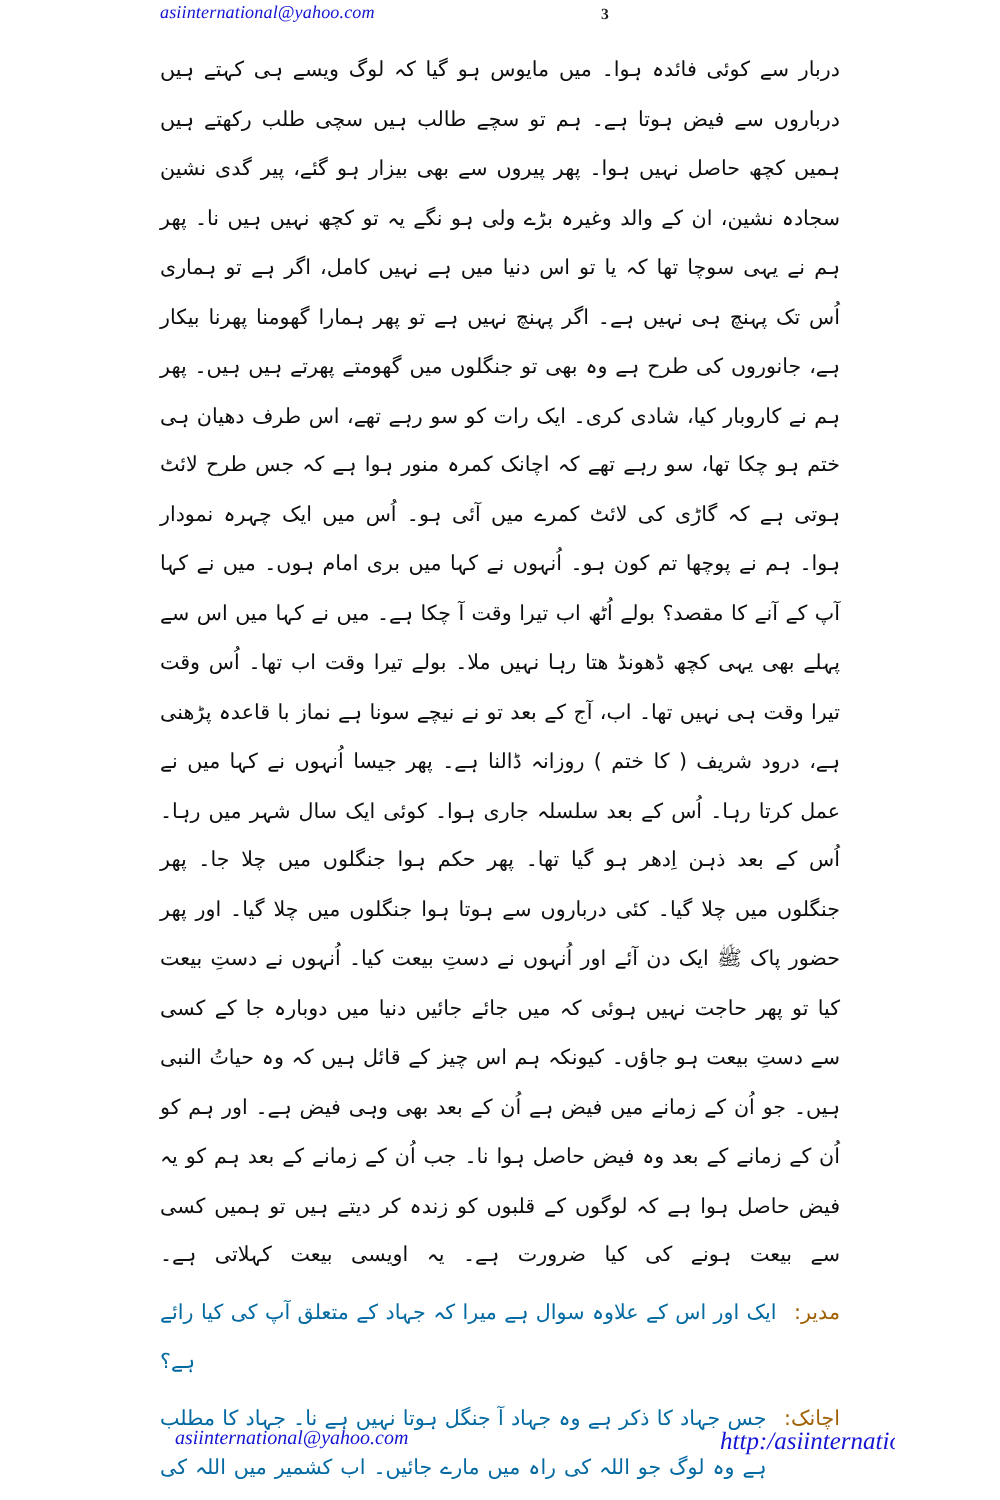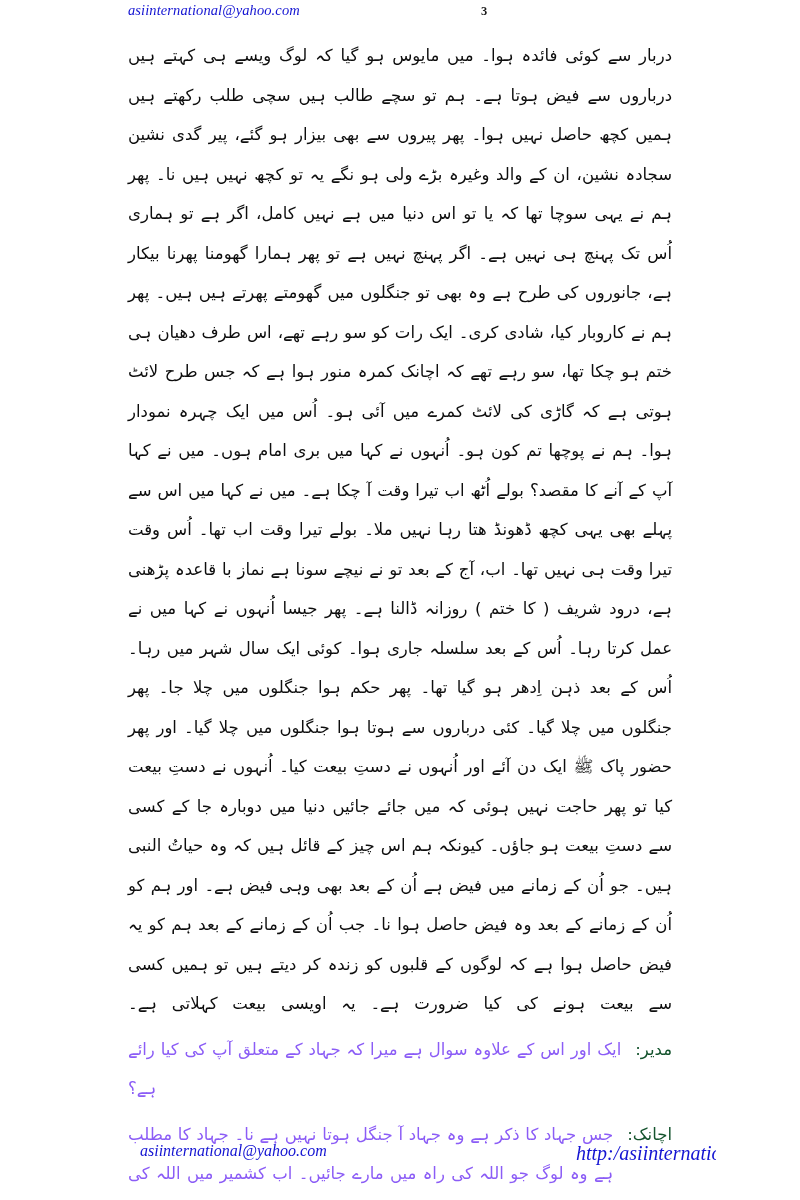--- a/index.html
+++ b/index.html
@@ -83,35 +83,35 @@
     align-items: flex-start;
     direction: rtl;
     margin-top: 6px;
   }
 
   .qa-label {
     flex: 0 0 auto;
     font-family: "DejaVu Sans", "Liberation Sans", sans-serif;
     font-size: 16.5px;
     line-height: 39.5px;
-    color: #14532d;
+    color: #a16207;
     white-space: nowrap;
     padding-left: 14px;
   }
 
   .qa-label.indent-right {
     margin-right: 0px;
   }
 
   .qa-text {
     flex: 1 1 auto;
     font-family: "DejaVu Sans", "Liberation Sans", sans-serif;
     font-size: 16.5px;
     line-height: 39.5px;
-    color: #8b5cf6;
+    color: #0369a1;
     text-align: justify;
     text-align-last: justify;
   }
 
   .qa-text.single {
     text-align-last: right;
   }
 
   .qa-text.end-left {
     text-align-last: left;

